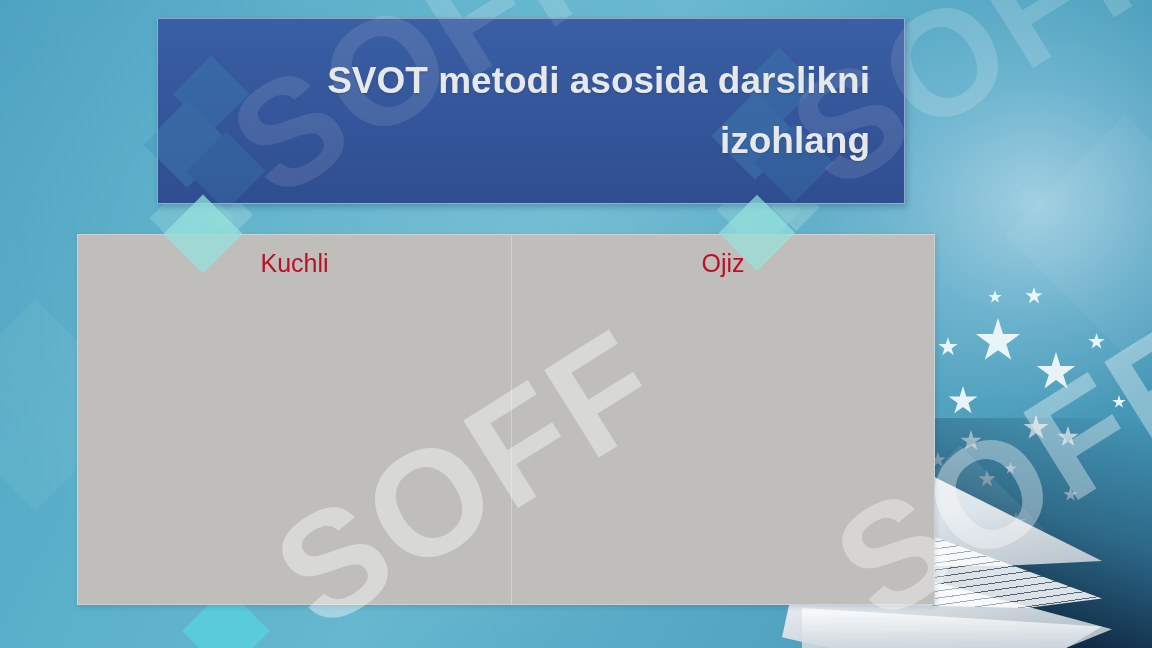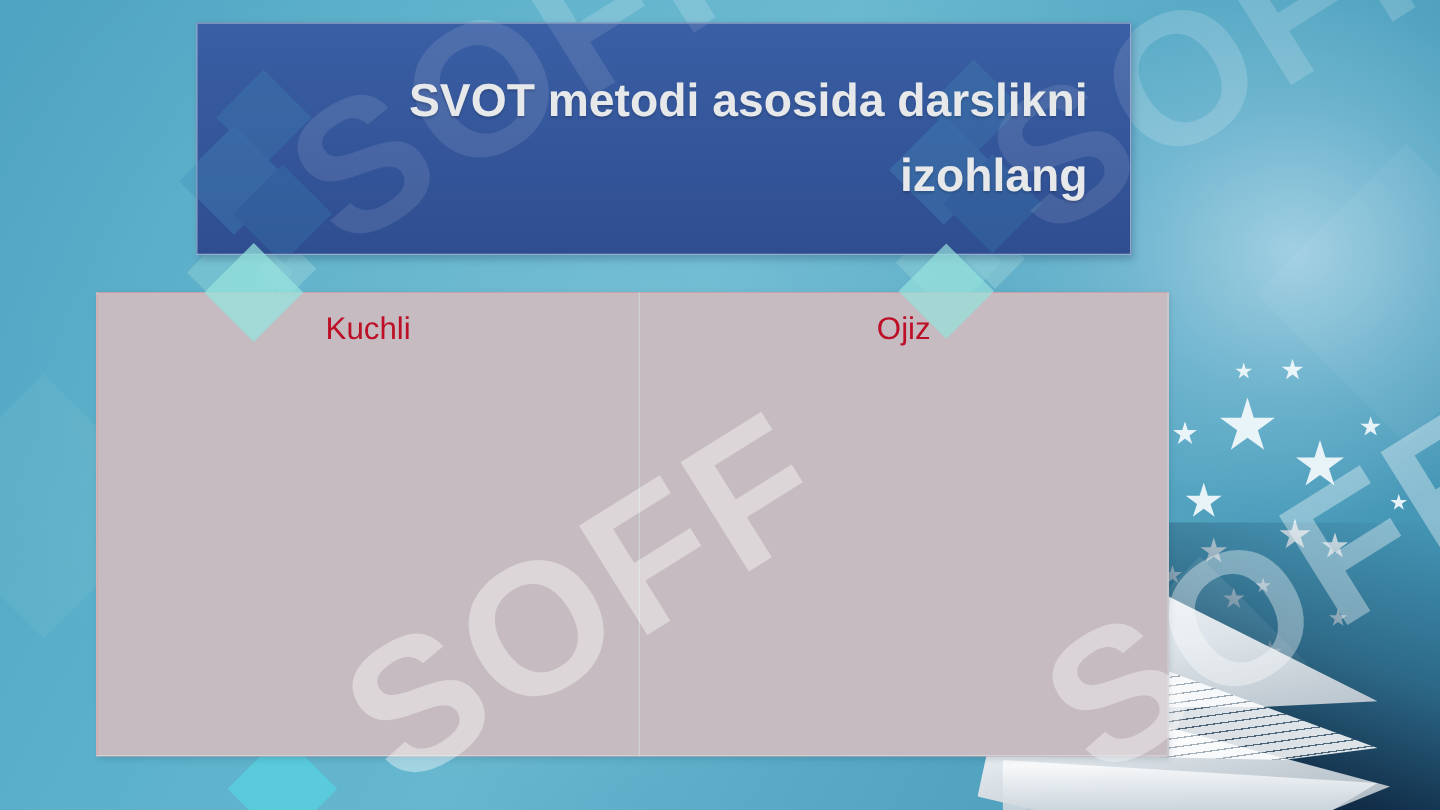--- a/index.html
+++ b/index.html
@@ -127,21 +127,21 @@
     text-shadow: 0 1px 2px rgba(0,0,0,.18);
   }
 
   
   #swot-table {
     position: absolute;
     left: 77px;
     top: 234px;
     width: 858px;
     height: 371px;
-    background: #ef4444;
+    background: #a16207;
     border-collapse: collapse;
     box-shadow: 1px 2px 5px rgba(30,60,85,.18);
     z-index: 4;
   }
   #swot-table td {
     border: 1px solid #cdd2d7;
     vertical-align: top;
     text-align: center;
     padding-top: 14px;
     color: #bd0f26;

